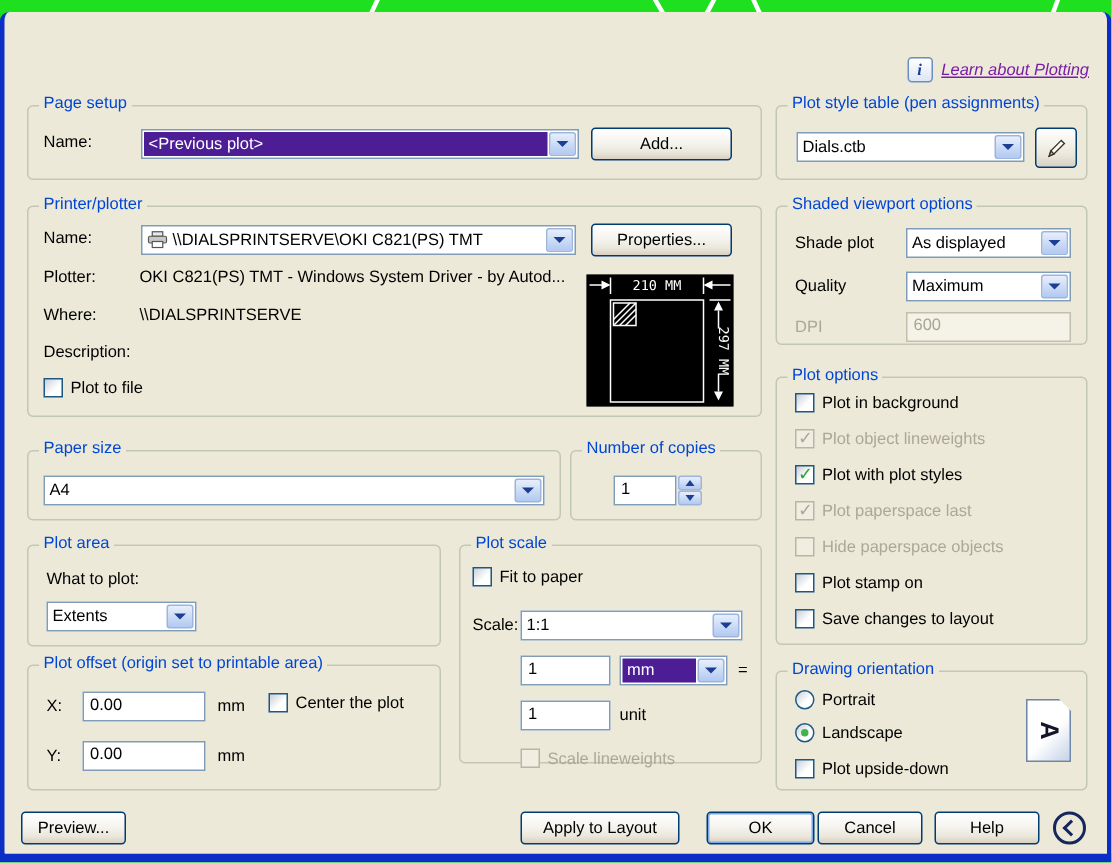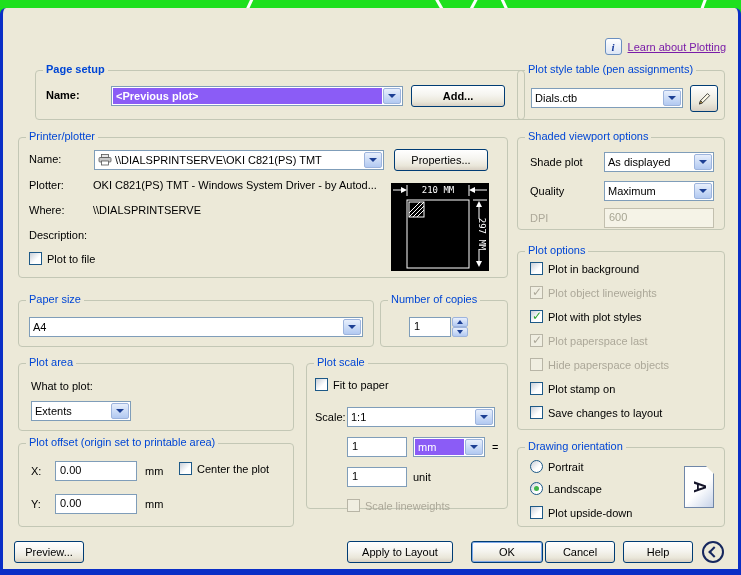--- a/index.html
+++ b/index.html
@@ -20,21 +20,21 @@
        color:#fff;font-weight:bold;font-size:14px;line-height:19px;text-align:center;}
   .dlg-body{position:absolute;top:26px;left:0;right:0;bottom:0;}
   
   .group{position:absolute;border:1px solid #c3c7b5;border-radius:4px;box-sizing:border-box;}
   .gtitle{position:absolute;top:-8px;left:7px;padding:0 3px;background:#ece9d8;color:#0046d5;white-space:nowrap;}
   .lbl{position:absolute;white-space:nowrap;}
   .lbl.dis{color:#aca899;}
   
   .combo{position:absolute;height:20px;background:#fff;border:1px solid #7f9db9;display:flex;align-items:stretch;box-sizing:border-box;}
   .combo-txt{flex:1;padding:2px 3px;white-space:nowrap;overflow:hidden;display:flex;align-items:center;gap:3px;}
-  .combo-txt.hl{background:#8b5cf6;color:#fff;margin:1px 0 1px 1px;padding:1px 3px;}
+  .combo-txt.hl{background:#4c1d95;color:#fff;margin:1px 0 1px 1px;padding:1px 3px;}
   .combo-arrow{width:16px;margin:1px;border:1px solid #9db4dd;border-radius:2px;flex:none;
        background:linear-gradient(180deg,#e8effc 0%,#cfdef7 45%,#b2c9f1 100%);
        display:flex;align-items:center;justify-content:center;}
   .tri-down{width:0;height:0;border-left:4px solid transparent;border-right:4px solid transparent;border-top:4px solid #1c3f94;}
   
   .field{position:absolute;height:20px;background:#fff;border:1px solid #7f9db9;padding:2px 4px;box-sizing:border-box;white-space:nowrap;}
   .field.dis{background:#f5f3e7;color:#a7a593;border-color:#c2bfae;}
   
   .btn{position:absolute;height:22px;border:1px solid #003c74;border-radius:3px;
        background:linear-gradient(180deg,#ffffff 0%,#f5f4ef 45%,#eae7da 78%,#d8d0c3 100%);
@@ -57,21 +57,21 @@
   .spin-btns{width:16px;display:flex;flex-direction:column;margin-left:1px;}
   .spin-b{flex:1;border:1px solid #9db4dd;border-radius:2px;background:linear-gradient(180deg,#e8effc,#b2c9f1);
        display:flex;align-items:center;justify-content:center;}
   .tri-up-s{width:0;height:0;border-left:3px solid transparent;border-right:3px solid transparent;border-bottom:4px solid #1c3f94;}
   .tri-down-s{width:0;height:0;border-left:3px solid transparent;border-right:3px solid transparent;border-top:4px solid #1c3f94;}
   
   .learn-row{position:absolute;top:4px;right:12px;display:flex;align-items:center;gap:6px;}
   .info-ic{width:15px;height:15px;border:1px solid #6a8fc0;border-radius:3px;background:linear-gradient(180deg,#fff,#dde6f5);
        color:#1a3d9c;font-family:"Liberation Serif",serif;font-weight:bold;font-style:italic;font-size:11px;
        display:flex;align-items:center;justify-content:center;}
-  .learn-link{color:#7a1ca8;text-decoration:underline;}
+  .learn-link{color:#7a1ca8;text-decoration:underline;font-style:italic;}
   
   .editbtn{position:absolute;width:26px;height:25px;border:1px solid #003c74;border-radius:3px;
        background:linear-gradient(180deg,#fff,#eae7da 70%,#d8d0c3);display:flex;align-items:center;justify-content:center;}
   
   .page-icon{position:absolute;border:1px solid #6f86a8;background:linear-gradient(135deg,#ffffff 55%,#c6d2e8 100%);
        display:flex;align-items:center;justify-content:center;}
   .page-icon .fold{position:absolute;top:-1px;right:-1px;width:0;height:0;border-left:8px solid transparent;border-top:8px solid #ece9d8;}
   .page-icon .glyphA{transform:rotate(90deg);font-weight:bold;font-size:17px;color:#15152a;}
   
   .collapse-btn{position:absolute;width:22px;height:22px;border-radius:50%;border:2px solid #16275e;background:#ece9d8;
@@ -93,21 +93,21 @@
 
   <div class="win">
 
     <div class="dlg-body">
 
       <div class="learn-row">
         <span class="info-ic">i</span>
         <span class="learn-link">Learn about Plotting</span>
       </div>
 
-      <div class="group" style="left:32px;top:36px;width:490px;height:50px;font-weight:bold;">
+      <div class="group" style="left:15px;top:36px;width:490px;height:50px;">
         <span class="gtitle">Page setup</span>
         <span class="lbl" style="left:10px;top:18px;">Name:</span>
         <div class="combo" style="left:75px;top:15px;width:292px;">
           <span class="combo-txt hl">&lt;Previous plot&gt;</span>
           <span class="combo-arrow">
               <i class="tri-down"></i>
             </span>
         </div>
         <div class="btn" style="left:375px;top:14px;width:94px;">Add...</div>
       </div>

